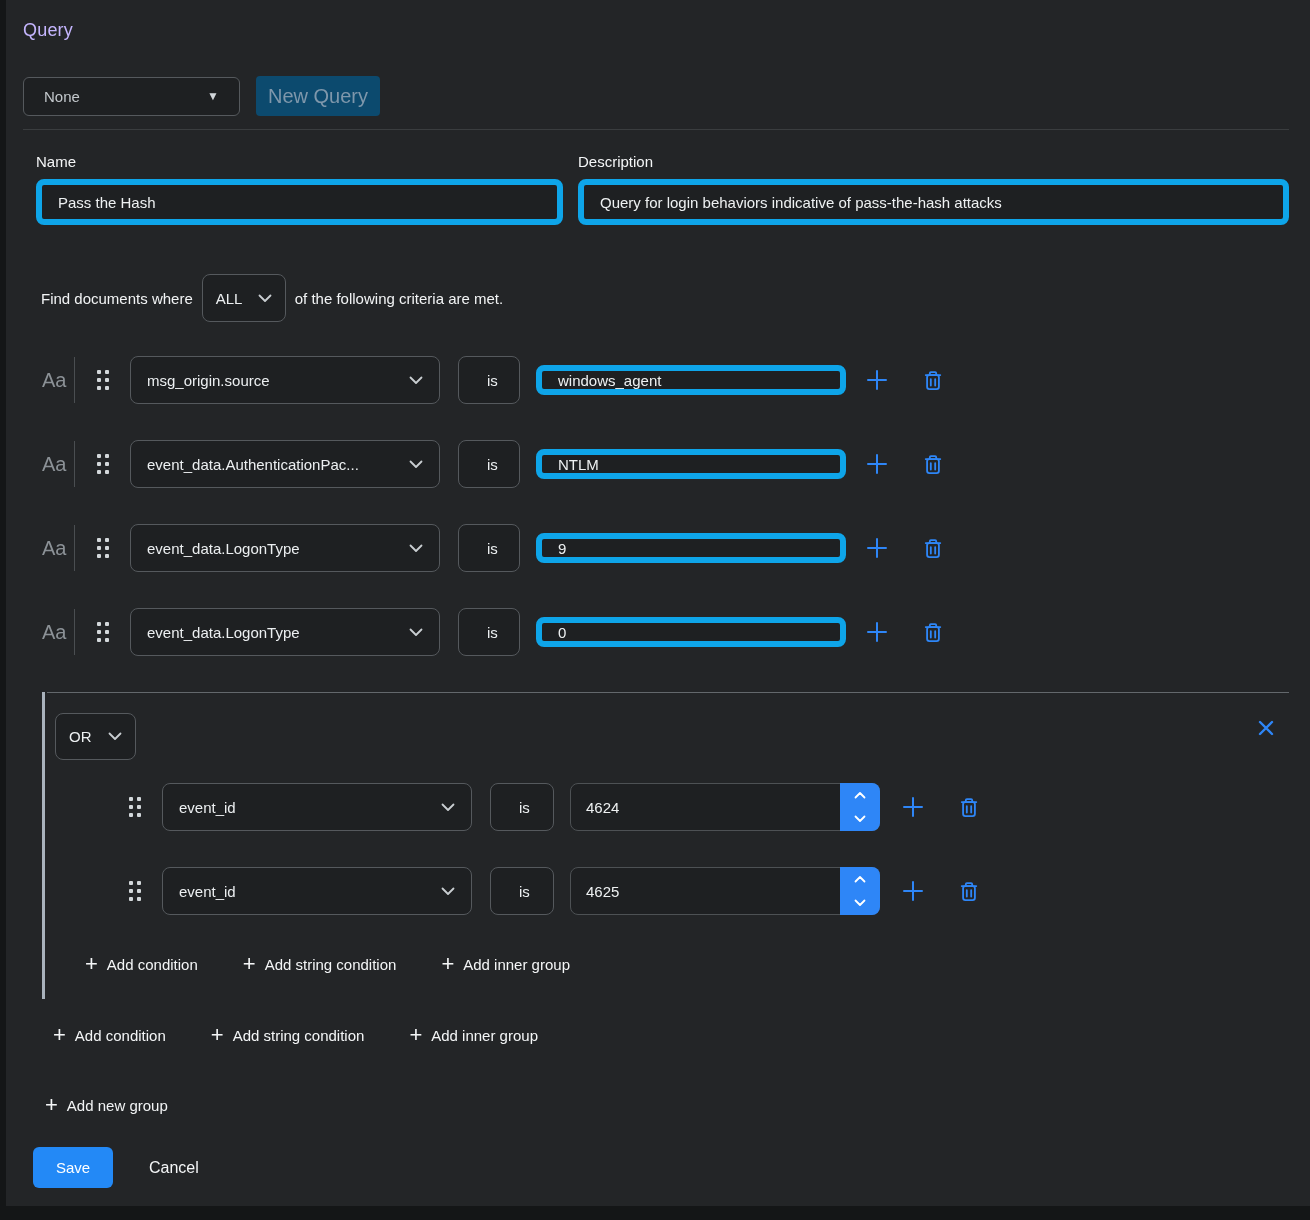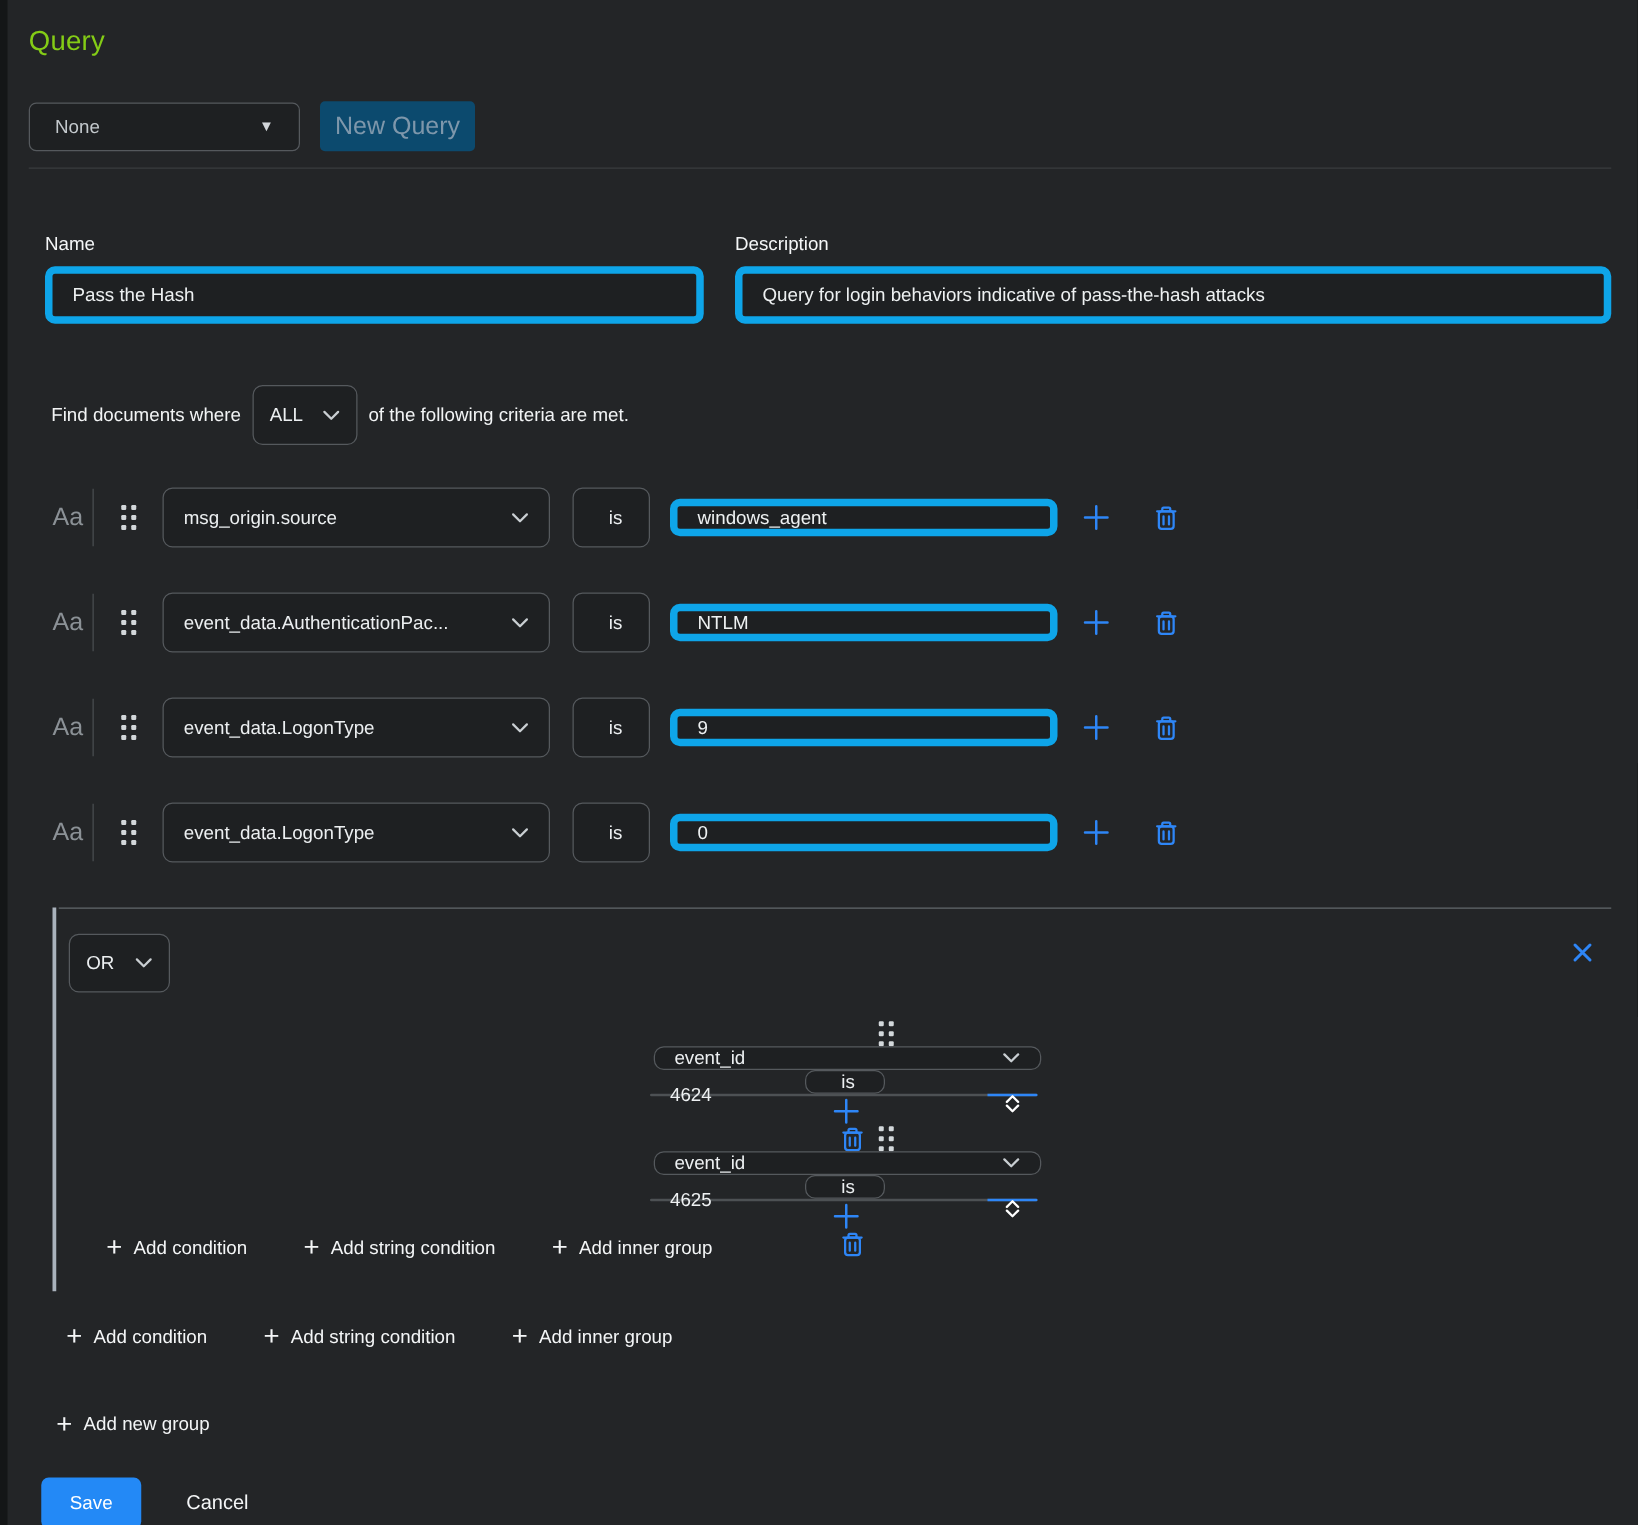--- a/index.html
+++ b/index.html
@@ -9,40 +9,40 @@
     font-family: "Liberation Sans", "DejaVu Sans", sans-serif;
     color: #f2f4f5;
   }
   .panel {
     margin: 0 0 14px 6px;
     background: #232527;
     min-height: 1206px;
     padding: 20px 21px 0 17px;
     position: relative;
   }
-  .page-title { font-size: 22px; font-weight: 500; color: #84cc16; letter-spacing: .2px; }
+  .page-title { font-size: 18px; font-weight: 500; color: #c4b5fd; letter-spacing: .2px; }
 
   
   .top-controls { display: flex; align-items: center; margin-top: 35px; }
   .sel {
     display: inline-flex; align-items: center;
     background: #1e2022; border: 1px solid #55595d; border-radius: 8px;
     color: #eceff1; font-size: 15px; cursor: pointer;
   }
   .none-select { width: 217px; height: 39px; border-radius: 6px; padding: 0 20px; justify-content: space-between; color: #c3c8cc; }
   .caret-down { font-size: 12px; color: #d2d6da; }
   .new-query-btn {
     margin-left: 16px; width: 124px; height: 40px;
     background: #0c4a6e; color: #7e97ab; border: none; border-radius: 4px;
     font-size: 20px; font-family: inherit; cursor: pointer;
   }
   .divider { height: 1px; background: #3a3d3f; margin-top: 13px; }
 
   
-  .fields-row { display: flex; gap: 25px; margin: 52px 0 0 13px; }
+  .fields-row { display: flex; gap: 15px; margin: 23px 0 0 13px; }
   .field-label { font-size: 15px; color: #f4f6f7; margin-bottom: 9px; }
   .text-input {
     height: 46px; background: #1e2022; border: 6px solid #0ea5e9; border-radius: 8px;
     display: flex; align-items: center; padding: 0 16px; font-size: 15px; color: #eef1f2;
     cursor: text;
   }
   .name-col { width: 527px; }
   .desc-col { flex: 1; }
 
   
@@ -65,21 +65,21 @@
   .icon-btn { background: none; border: none; cursor: pointer; display: flex; align-items: center; justify-content: center; width: 26px; height: 26px; }
   .plus-btn { margin-left: 18px; }
   .trash-btn { margin-left: 30px; }
 
   
   .group { margin-left: 19px; border-left: 3px solid #a9b2bc; position: relative; padding-bottom: 24px; }
   .group-topline { height: 1px; background: #63686c; margin-left: 2px; }
   .group-header { display: flex; align-items: flex-start; margin-top: 20px; }
   .or-select { width: 81px; height: 47px; padding: 0 13px; justify-content: space-between; margin-left: 10px; }
   .x-btn { margin-left: auto; margin-right: 10px; margin-top: 2px; }
-  .group .cond-row { margin-bottom: 36px; flex-direction: column; }
+  .group .cond-row { margin-bottom: 36px; }
   .group #group-conditions { margin-top: 23px; }
   .group .drag-handle { margin-left: 84px; }
   .group .op-select { width: 64px; }
   .num-input { position: relative; width: 310px; margin-left: 16px; height: 48px; }
   .num-input .val { position: absolute; left: 16px; top: 0; bottom: 0; display: flex; align-items: center; font-size: 15px; color: #eef1f2; }
   .num-box { width: 100%; height: 100%; background: #1e2022; border: 1px solid #4d5154; border-radius: 8px; }
   .spinner {
     position: absolute; top: 0; right: 0; bottom: 0; width: 40px;
     background: #2e86f7; border-radius: 0 8px 8px 0;
     display: flex; flex-direction: column;

